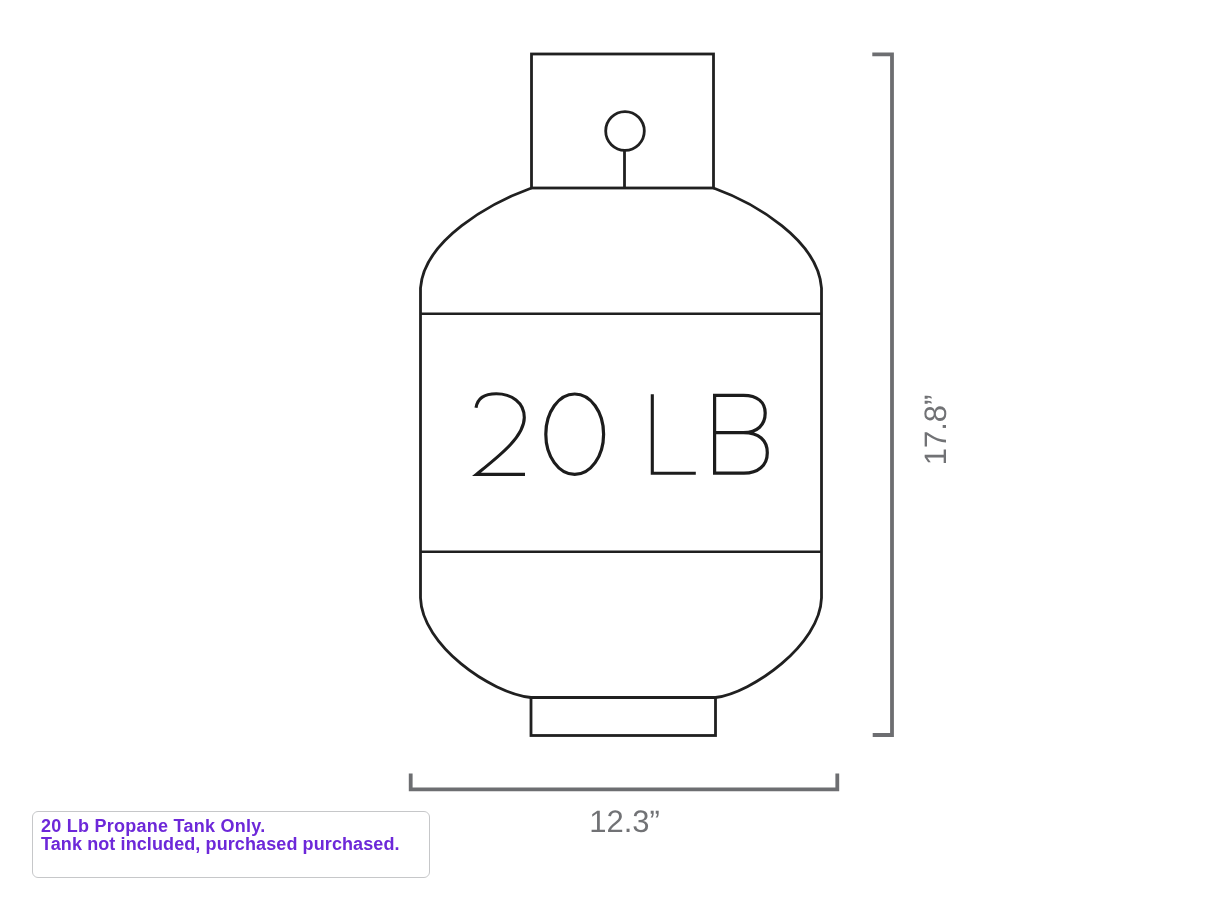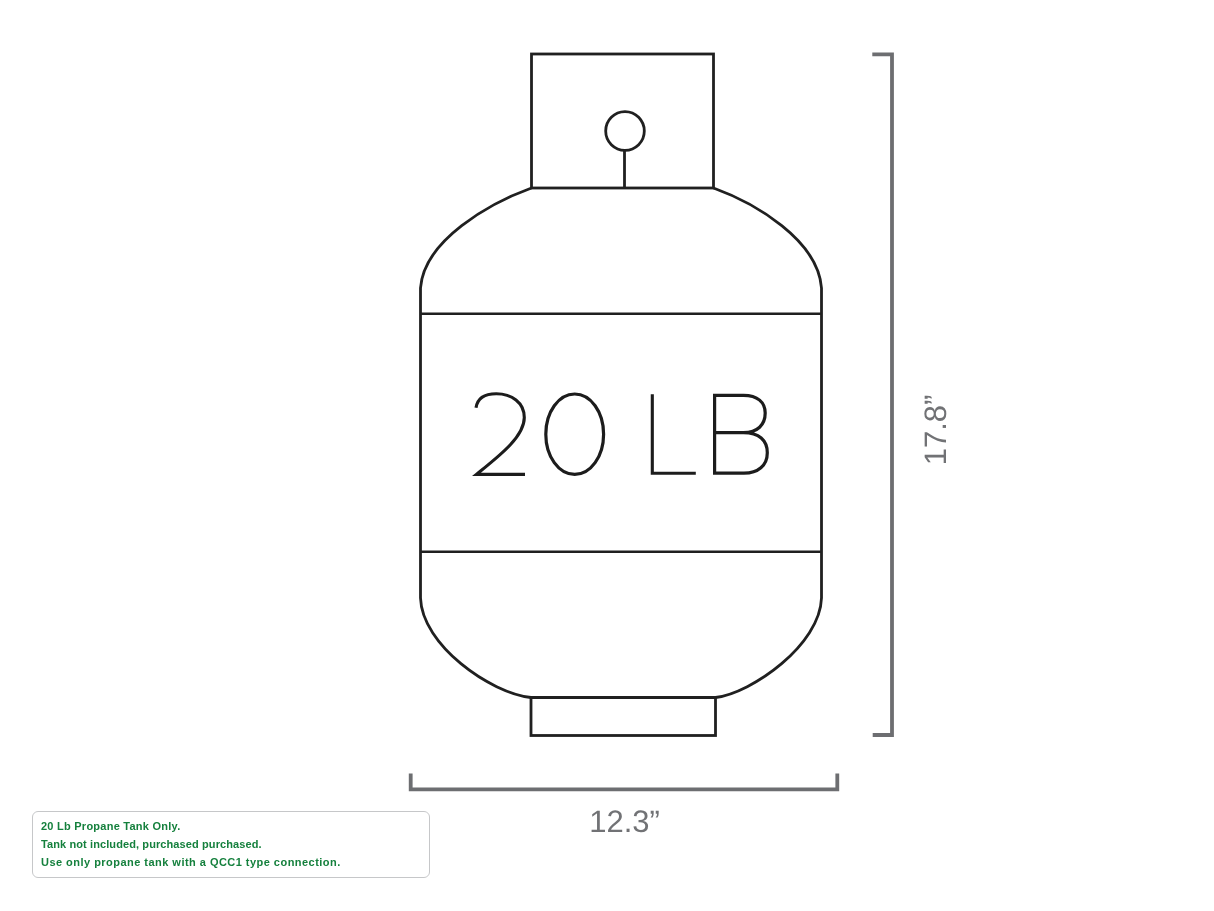--- a/index.html
+++ b/index.html
@@ -1,19 +1,19 @@
 <!DOCTYPE html>
 <html><head>
 <meta charset="utf-8">
 <style>
   html,body{margin:0;padding:0;background:#ffffff;}
   .page{position:relative;width:1214px;height:911px;font-family:"Liberation Sans",sans-serif;overflow:hidden;background:#fff;}
   .page svg{position:absolute;left:0;top:0;display:block;will-change:transform;}
   .infobox{position:absolute;left:32px;top:811px;width:398px;height:67px;border:1.6px solid #c6c7c9;border-radius:6px;box-sizing:border-box;}
-  .infotext{position:absolute;will-change:transform;left:41px;top:816.6px;width:420px;font-weight:bold;font-size:11px;line-height:18px;color:#15803d;white-space:nowrap;}
+  .infotext{position:absolute;will-change:transform;left:41px;top:816.6px;width:420px;font-weight:bold;font-size:18px;line-height:18px;color:#6d28d9;white-space:nowrap;}
   .infotext .l1{display:block;letter-spacing:0.25px;}
   .infotext .l2{display:block;letter-spacing:0.1px;}
   .infotext .l3{display:block;letter-spacing:0.47px;}
 </style>
 </head>
 <body>
 <div class="page">
 <svg width="1214" height="911" viewBox="0 0 1214 911" text-rendering="geometricPrecision">
   <g>
 
@@ -47,15 +47,14 @@
 
   <text x="624.5" y="832" text-anchor="middle" font-size="31" fill="#717275">12.3”</text>
   </g>
 </svg>
 
 <div class="infobox"></div>
 
 <div class="infotext">
       <span class="l1">20 Lb Propane Tank Only.</span>
       <span class="l2">Tank not included, purchased purchased.</span>
-      <span class="l3">Use only propane tank with a QCC1 type connection.</span>
     </div>
 </div>
 
 </body></html>

